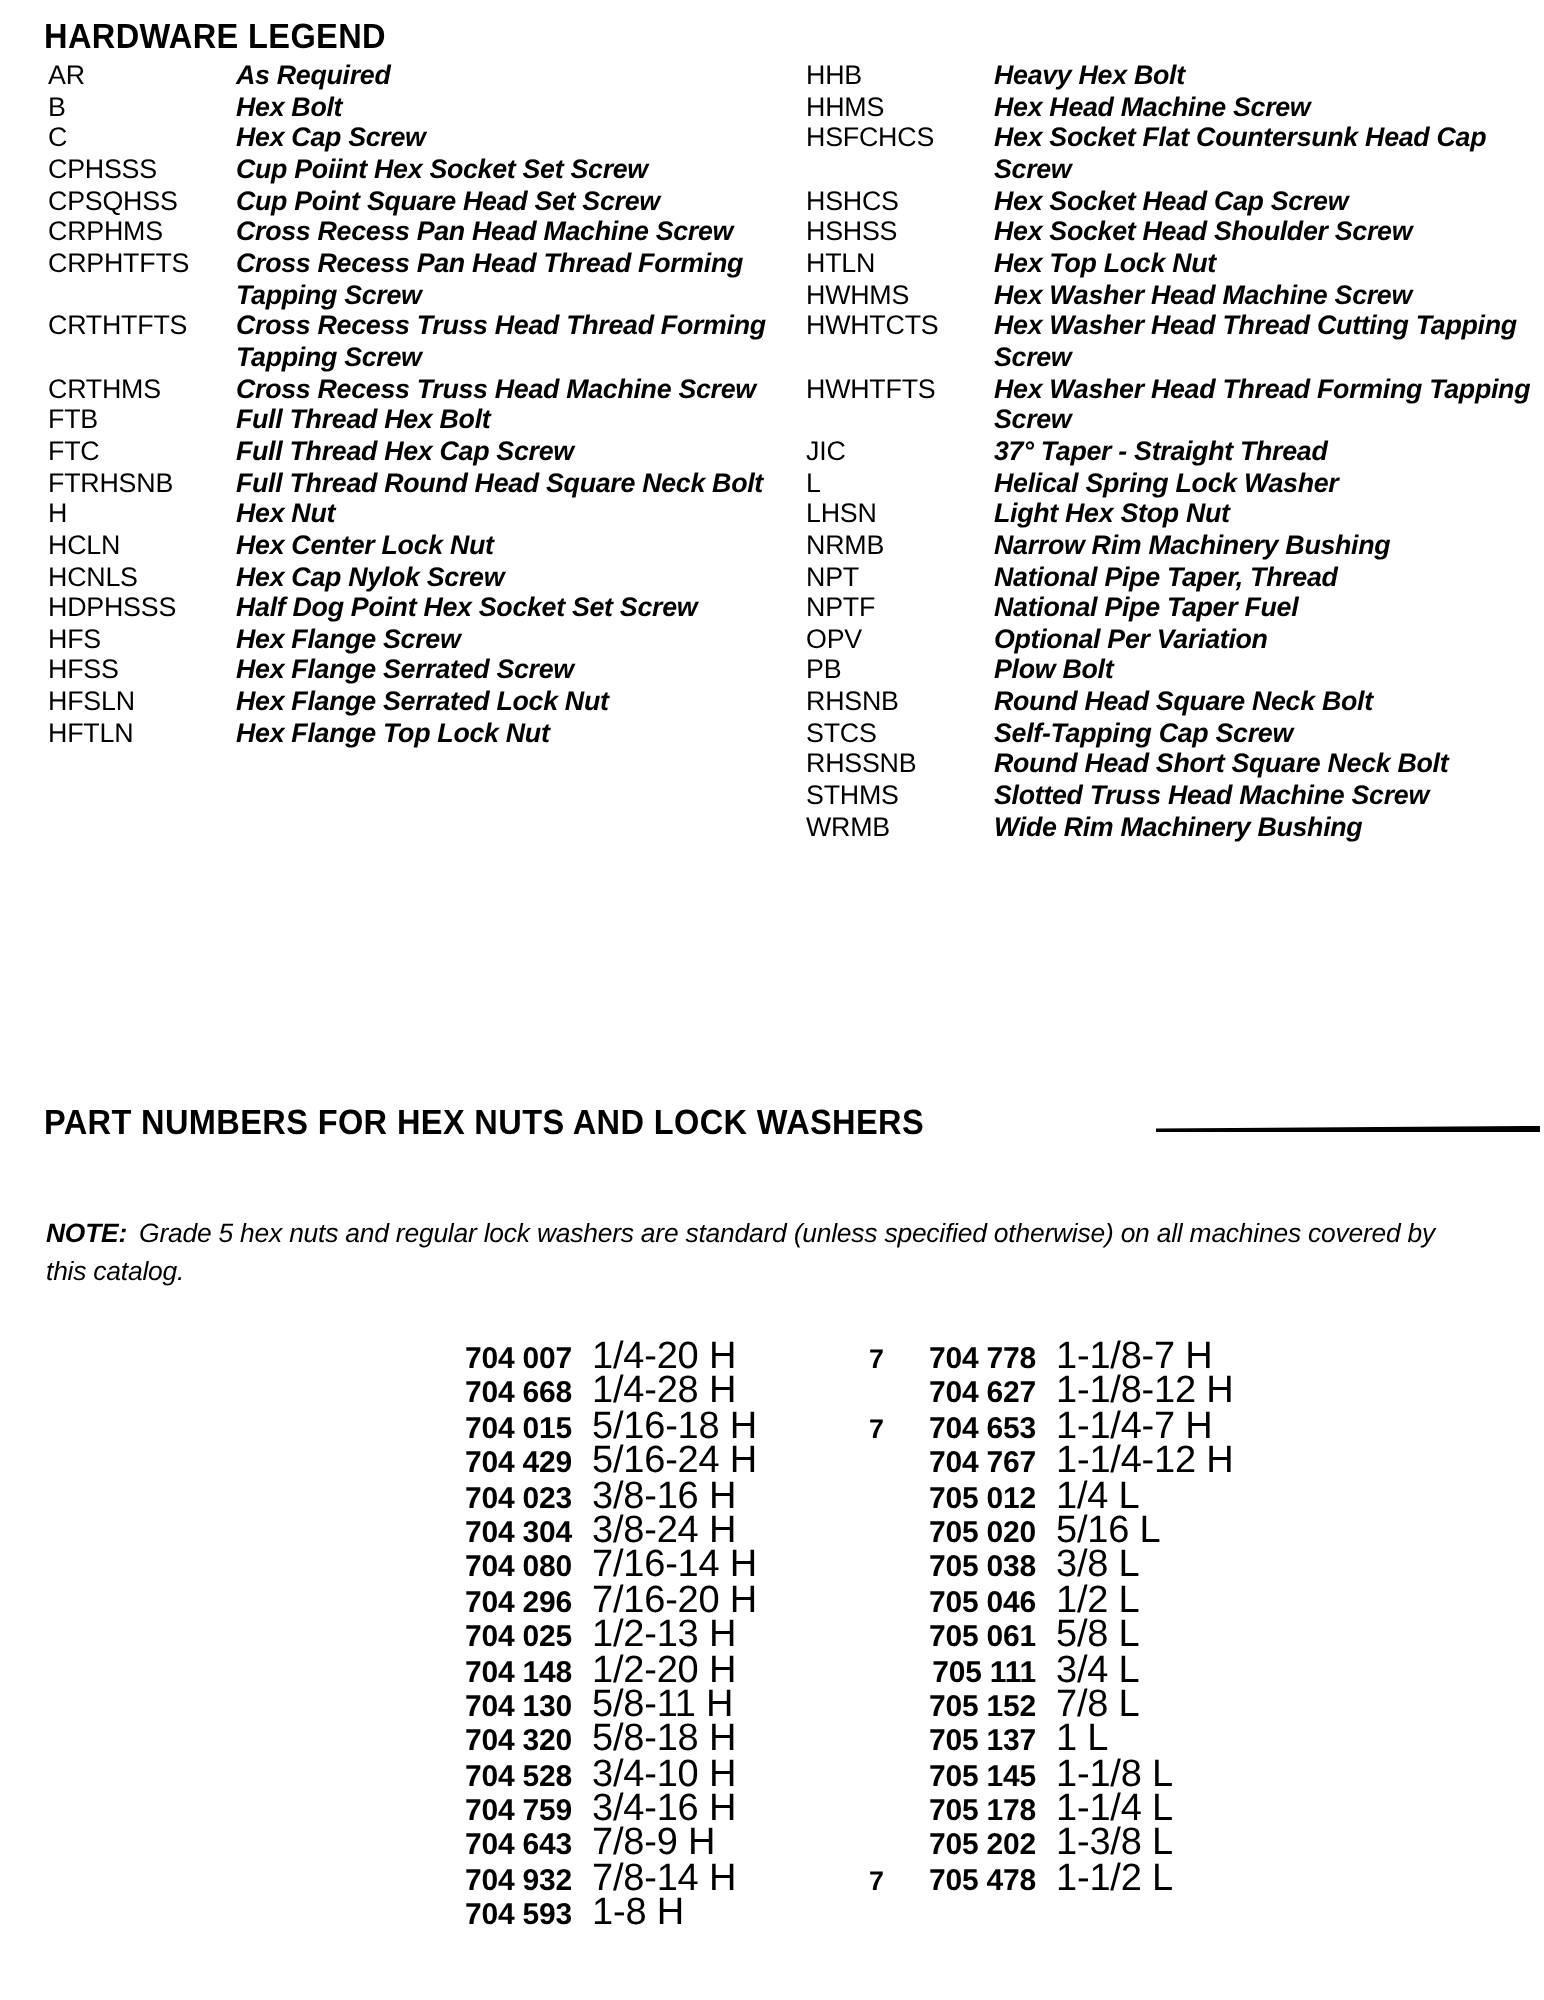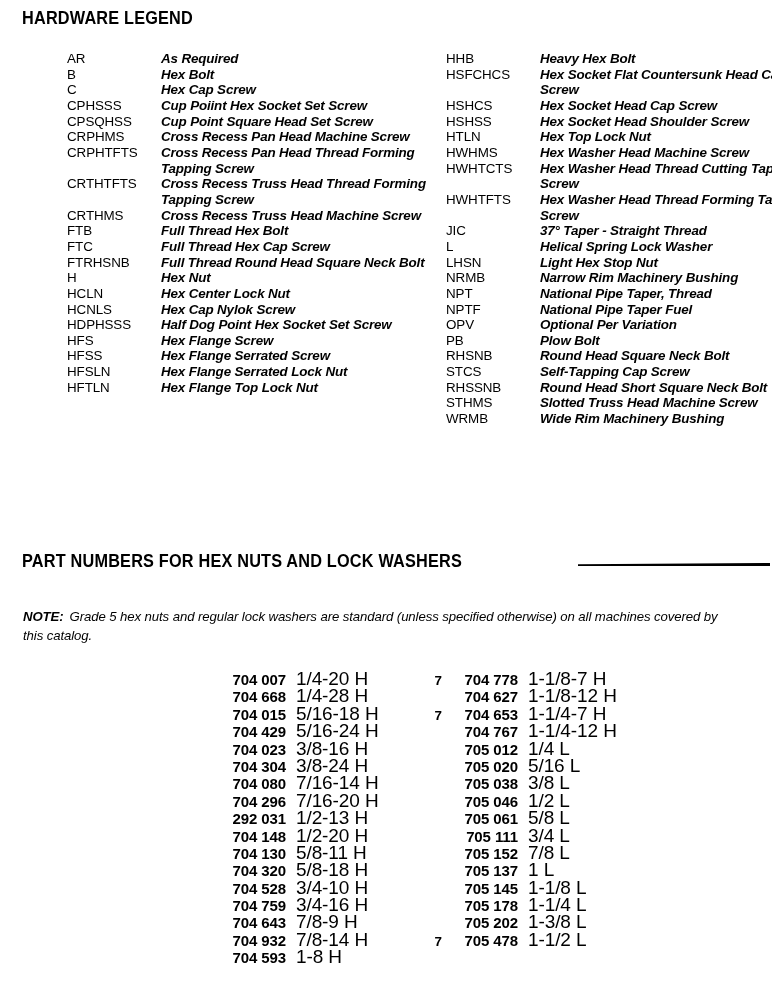--- a/index.html
+++ b/index.html
@@ -36,22 +36,21 @@
     top: 563px;
     width: 192px;
     height: 3px;
     background: #000;
     clip-path: polygon(0 40%, 100% 0, 100% 100%, 0 100%);
   }
 
   
   .legend-col {
     position: absolute;
-    top: 51px;
-    margin-left: 43px;
+    top: 30px;
   }
   #legend-col-left  { left: 24px;  width: 360px; }
   #legend-col-right { left: 403px; width: 366px; }
 
   .legend-row {
     display: flex;
     align-items: flex-start;
     margin-bottom: 0px;
   }
   .legend-code {
@@ -220,20 +219,24 @@
       <div class="legend-desc">Hex Flange Top Lock Nut</div>
     </div>
   </div>
 
 <div id="legend-col-right" class="legend-col">
     <div class="legend-row">
       <div class="legend-code">HHB</div>
       <div class="legend-desc">Heavy Hex Bolt</div>
     </div>
     <div class="legend-row">
+      <div class="legend-code">HHMS</div>
+      <div class="legend-desc">Hex Head Machine Screw</div>
+    </div>
+    <div class="legend-row">
       <div class="legend-code">HSFCHCS</div>
       <div class="legend-desc">Hex Socket Flat Countersunk Head Cap Screw</div>
     </div>
     <div class="legend-row">
       <div class="legend-code">HSHCS</div>
       <div class="legend-desc">Hex Socket Head Cap Screw</div>
     </div>
     <div class="legend-row">
       <div class="legend-code">HSHSS</div>
       <div class="legend-desc">Hex Socket Head Shoulder Screw</div>
@@ -351,21 +354,21 @@
       <div class="pn-number">704 080</div>
       <div class="pn-size">7/16-14 H</div>
     </div>
     <div class="pn-row">
       <div class="pn-prefix"></div>
       <div class="pn-number">704 296</div>
       <div class="pn-size">7/16-20 H</div>
     </div>
     <div class="pn-row">
       <div class="pn-prefix"></div>
-      <div class="pn-number">292 031</div>
+      <div class="pn-number">704 025</div>
       <div class="pn-size">1/2-13 H</div>
     </div>
     <div class="pn-row">
       <div class="pn-prefix"></div>
       <div class="pn-number">704 148</div>
       <div class="pn-size">1/2-20 H</div>
     </div>
     <div class="pn-row">
       <div class="pn-prefix"></div>
       <div class="pn-number">704 130</div>

